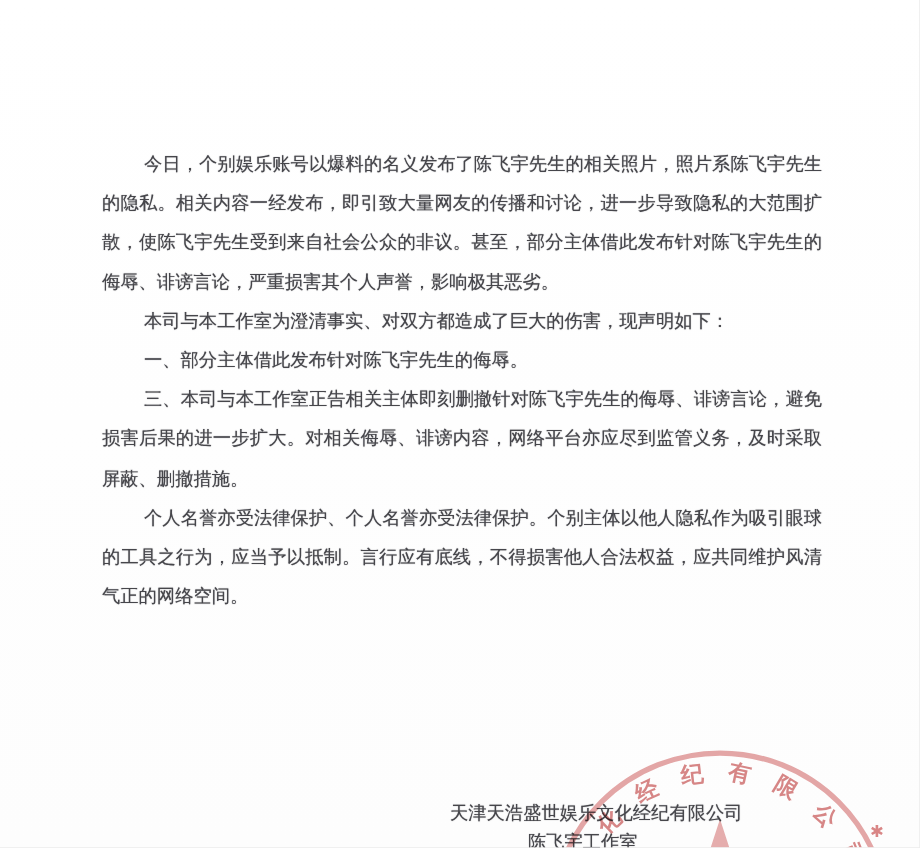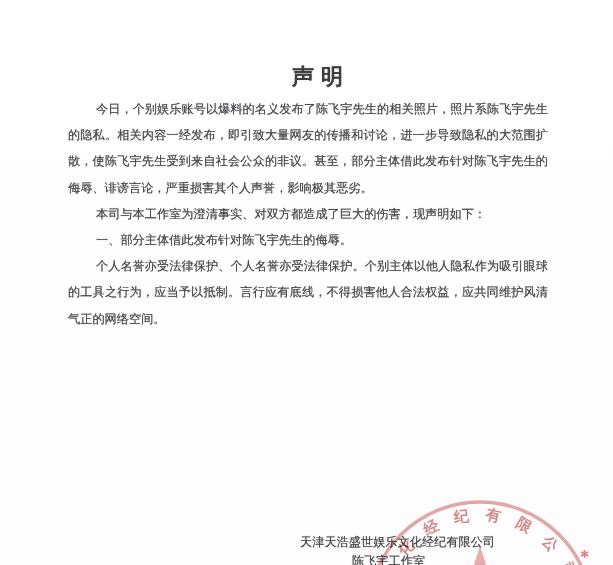--- a/index.html
+++ b/index.html
@@ -59,26 +59,26 @@
     top: 488px;
     mix-blend-mode: multiply;
     filter: blur(0.35px);
   }
 </style>
 </head>
 <body>
 
 <div class="page">
 
-  <div class="doc-title">声明</div>
 
   <div class="doc-body">
       <p>今日，个别娱乐账号以爆料的名义发布了陈飞宇先生的相关照片，照片系陈飞宇先生的隐私。相关内容一经发布，即引致大量网友的传播和讨论，进一步导致隐私的大范围扩散，使陈飞宇先生受到来自社会公众的非议。甚至，部分主体借此发布针对陈飞宇先生的侮辱、诽谤言论，严重损害其个人声誉，影响极其恶劣。</p>
       <p>本司与本工作室为澄清事实、对双方都造成了巨大的伤害，现声明如下：</p>
       <p>一、部分主体借此发布针对陈飞宇先生的侮辱。</p>
+      <p>三、本司与本工作室正告相关主体即刻删撤针对陈飞宇先生的侮辱、诽谤言论，避免损害后果的进一步扩大。对相关侮辱、诽谤内容，网络平台亦应尽到监管义务，及时采取屏蔽、删撤措施。</p>
       <p>个人名誉亦受法律保护、个人名誉亦受法律保护。个别主体以他人隐私作为吸引眼球的工具之行为，应当予以抵制。言行应有底线，不得损害他人合法权益，应共同维护风清气正的网络空间。</p>
     </div>
 
   <div class="signature">
     <div class="company-line">天津天浩盛世娱乐文化经纪有限公司</div>
     <div class="studio-line">陈飞宇工作室</div>
   </div>
 
   <svg class="seal" width="261" height="77" viewBox="0 0 261 77">
     <defs>

